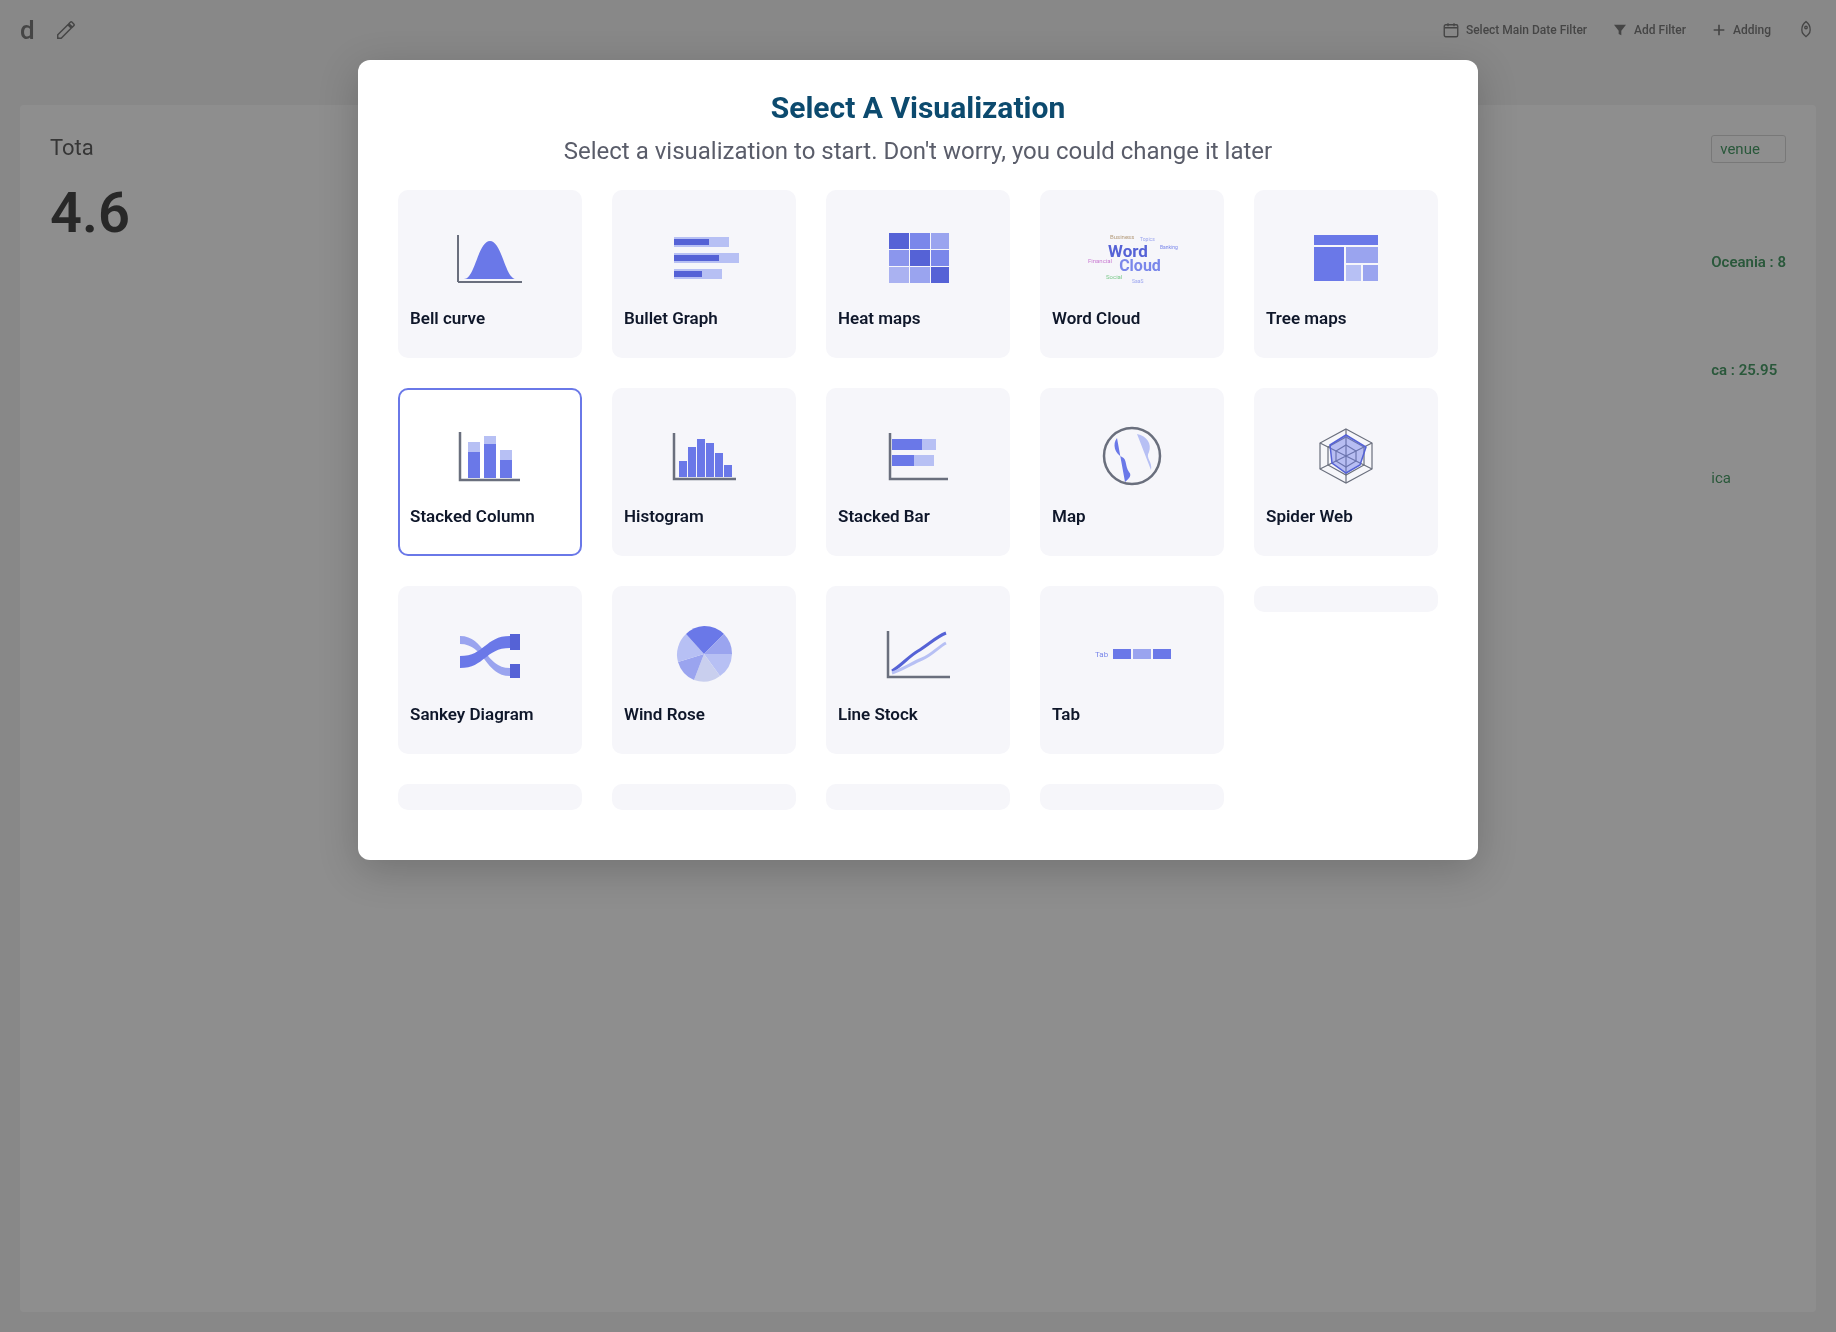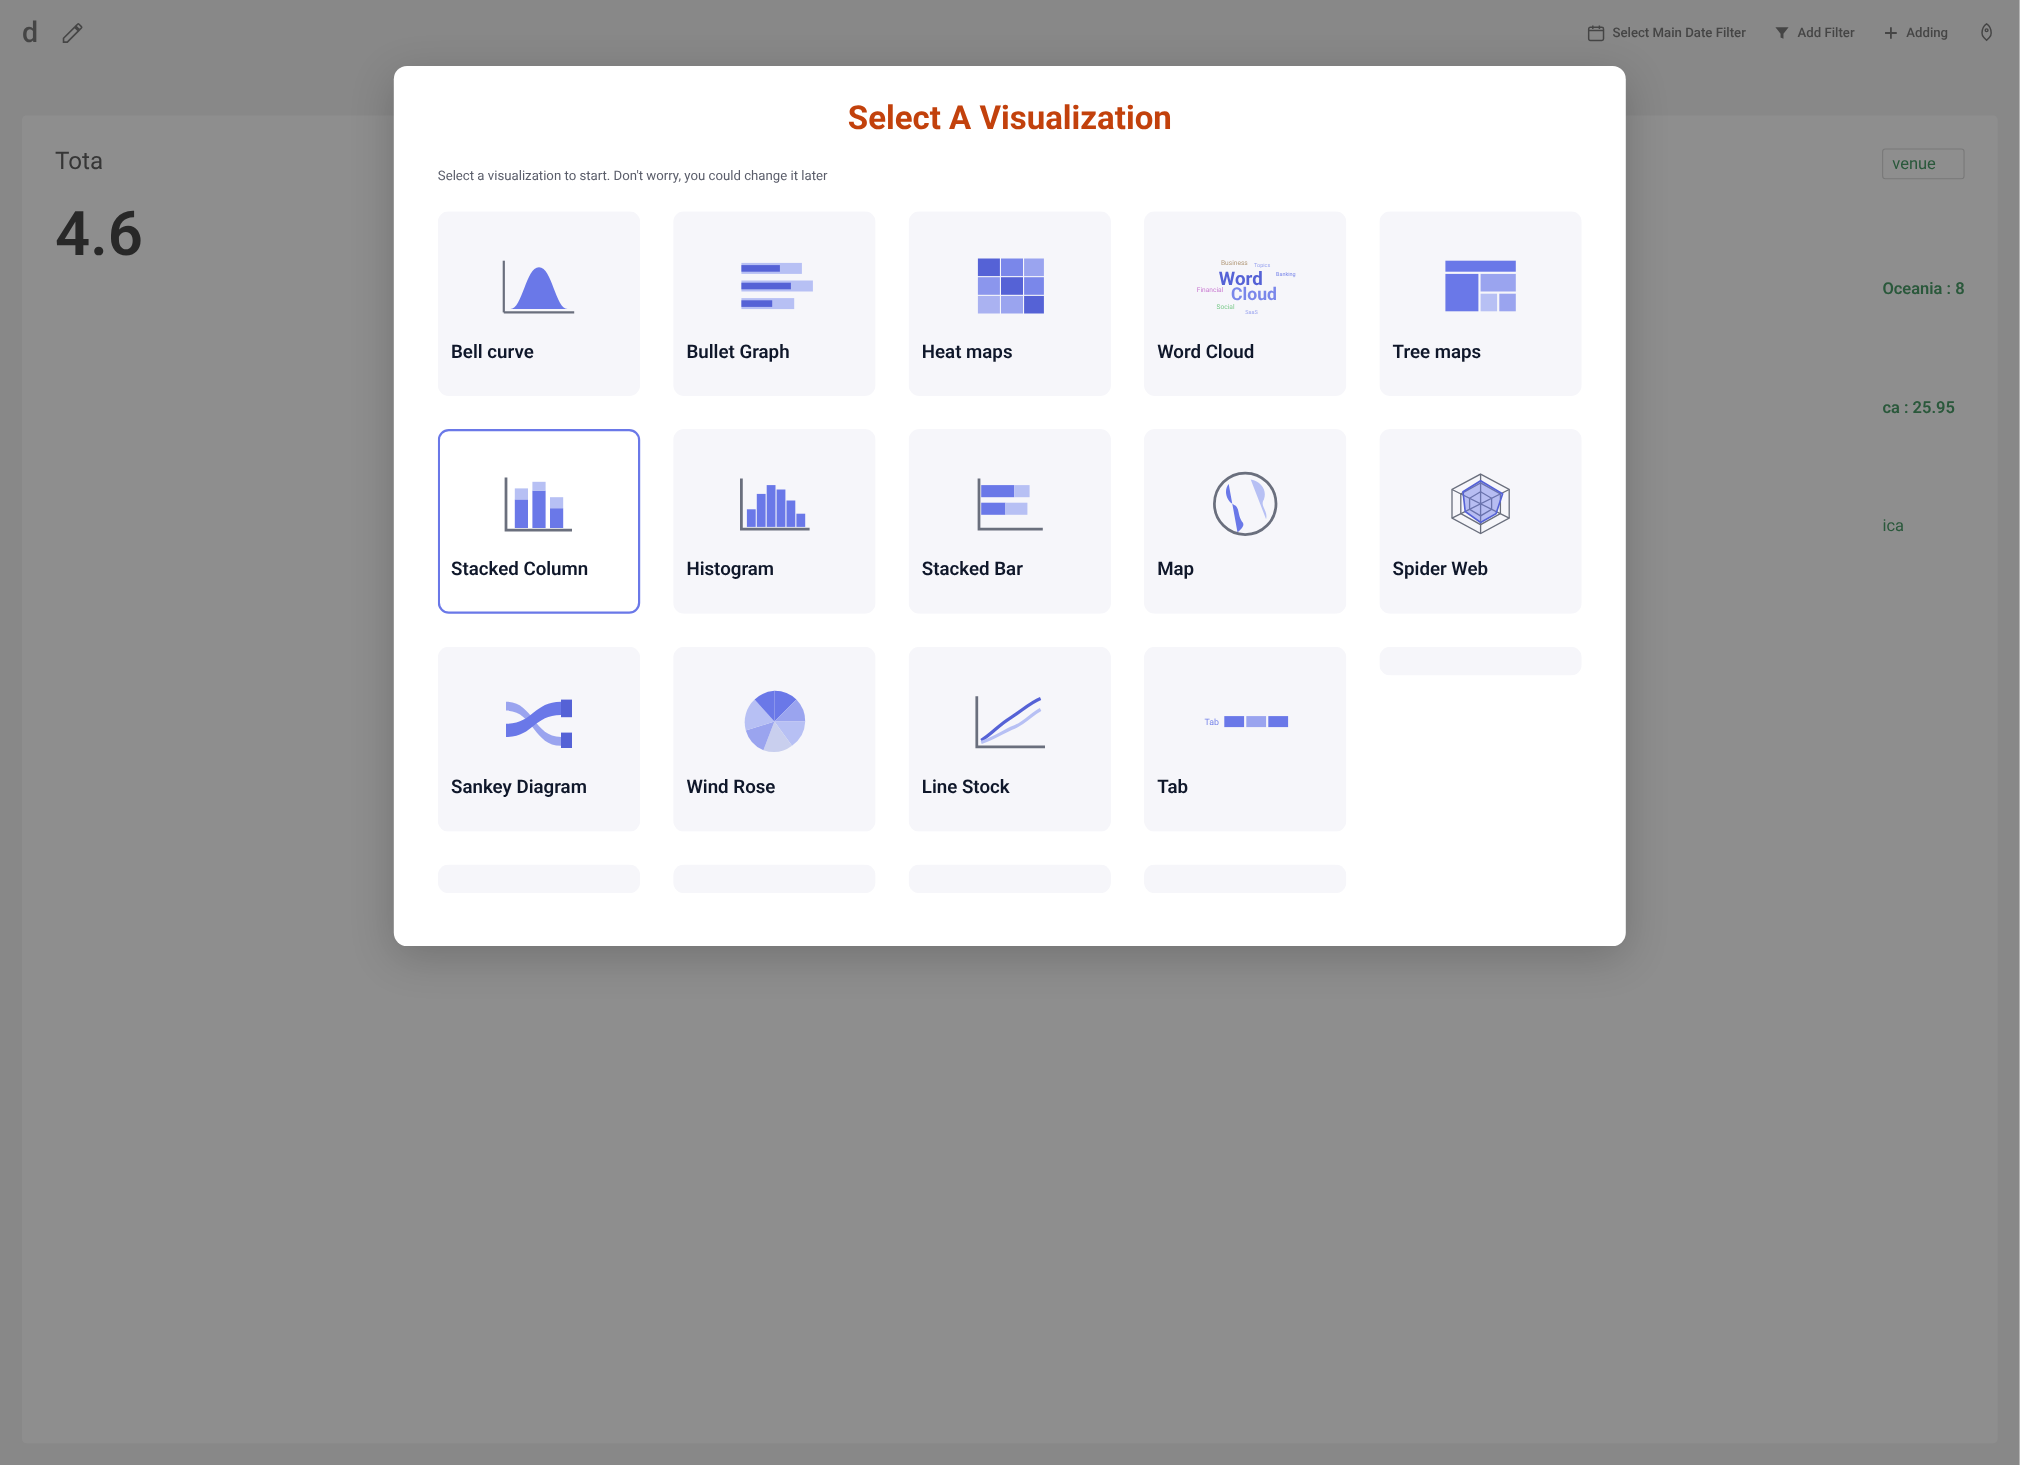--- a/index.html
+++ b/index.html
@@ -47,27 +47,27 @@
     padding: 30px 40px 10px 40px;
     box-shadow: 0 10px 40px rgba(0,0,0,0.2);
     overflow: hidden;
     height: 800px;
     display: flex; flex-direction: column;
   }
   .modal h1 {
     text-align: center;
     font-size: 30px;
     font-weight: 700;
-    color: #c2410c;
+    color: #0c4a6e;
   }
   .modal p.sub {
-    text-align: left;
-    font-size: 12px;
+    text-align: center;
+    font-size: 24px;
     color: #5a5d6a;
-    margin-top: 28px;
+    margin-top: 12px;
     margin-bottom: 25px;
   }
   .grid {
     display: grid;
     grid-template-columns: repeat(5, 1fr);
     gap: 30px 30px;
     overflow-y: auto;
     padding-bottom: 10px;
   }
   .card {

